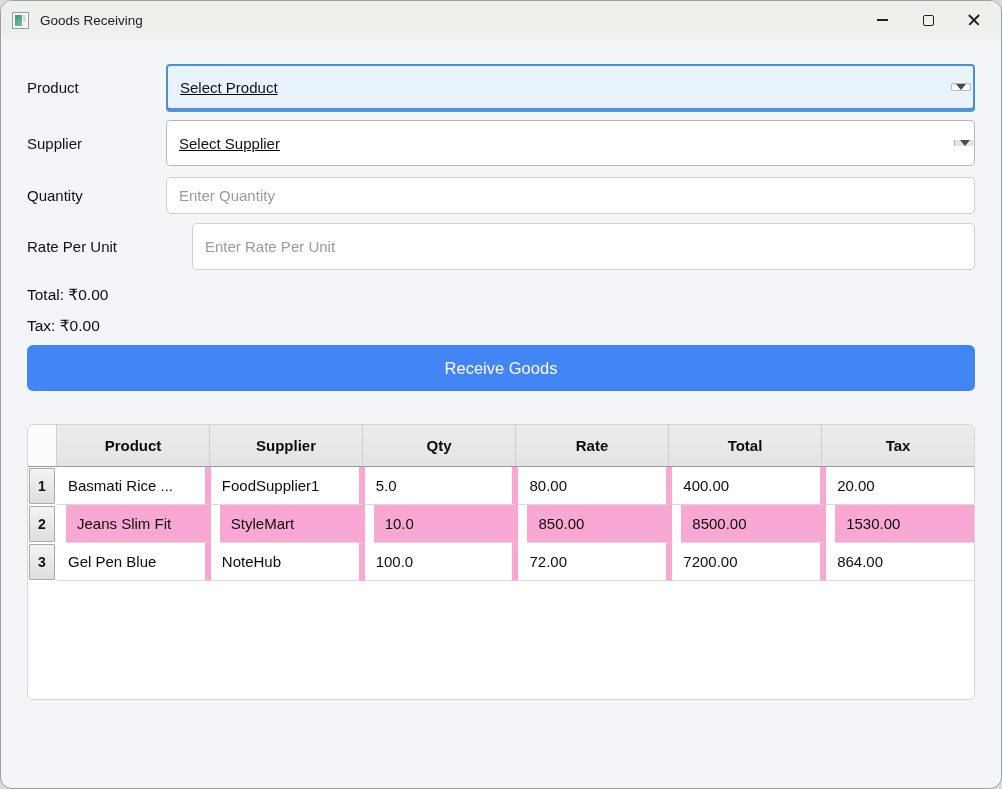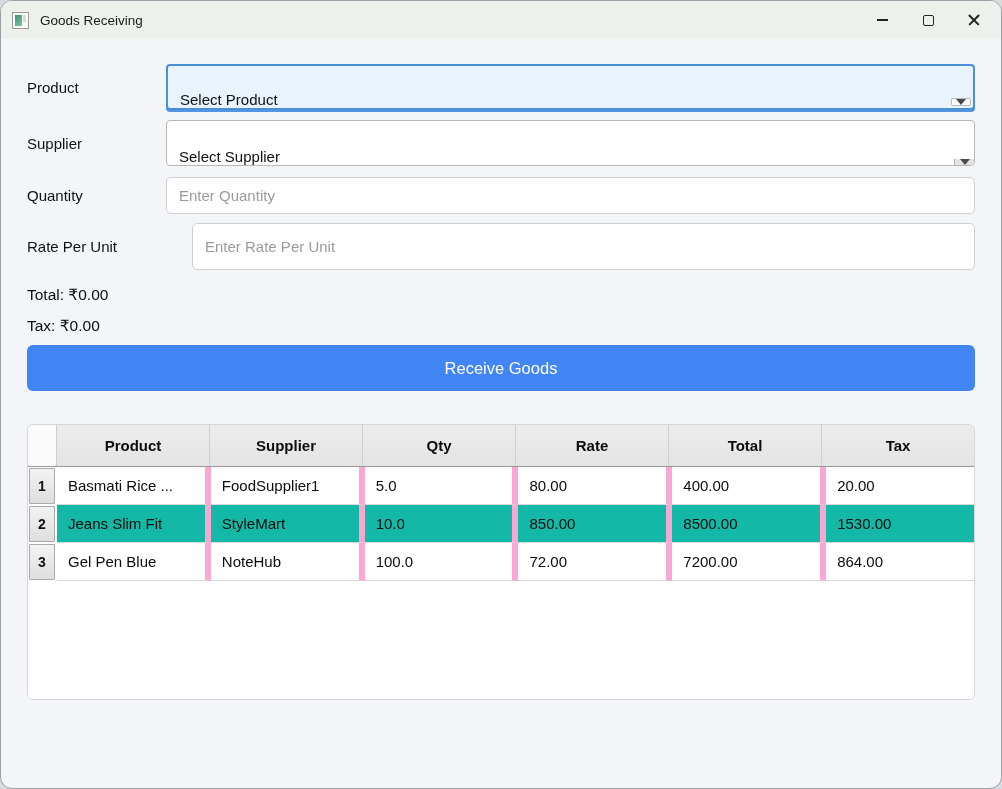--- a/index.html
+++ b/index.html
@@ -34,21 +34,21 @@
   .content { flex:1; padding:0 26px; display:flex; flex-direction:column; }
   .form-row { display:flex; align-items:center; }
   .form-row .lbl { width:139px; font-size:15px; color:#111; }
   .row-product  { margin-top:25px; height:46px; }
   .row-supplier { margin-top:10px; height:46px; }
   .row-quantity { margin-top:11px; height:37px; }
   .row-unit     { margin-top:9px;  height:47px; }
   .row-rate     { margin-top:9px;  height:47px;gap:26px; }
   
   .combo { flex:1; height:100%; background:#fff; border:1px solid #b8b8b8; border-radius:4px;
-           display:flex; align-items:flex-end; overflow:hidden; position:relative; }
+           display:flex; align-items:center; overflow:hidden; position:relative;text-decoration:underline; }
   .combo .combo-value { flex:1; display:flex; align-items:center; padding-left:12px; font-size:15px; color:#111; }
   .combo .combo-btn { width:20px; display:flex; align-items:center; justify-content:center;
            background:#e3e3e3; border-left:1px solid #b0b0b0; }
   .combo .arrow { width:0; height:0; border-left:5px solid transparent; border-right:5px solid transparent;
            border-top:6px solid #4a4a4a; }
   .combo.focused { background:#e9f3fd; border:2px solid #4a8fd9; box-shadow:0 2px 0 0 #5594de; }
   .combo.focused .combo-btn { background:#fdfdfd; border:1px solid #b9b9b9; margin:2px; border-radius:2px; width:20px; }
   
   .tbox { flex:1; height:100%; background:#fff; border:1px solid #cfcfcf; border-radius:5px;
           font-size:15px; color:#111; padding:0 12px; outline:none; }
@@ -70,21 +70,21 @@
   .h-cell:last-child { border-right:none; }
   .d-row { height:38px; }
   .rowhead-cell { width:29px; padding:1px 2px 1px 1px; background:#fff; }
   .rowhead-inner { width:100%; height:100%; background:linear-gradient(#f3f3f3,#dedede);
           border:1px solid #a9a9a9; border-radius:1px; display:flex; align-items:center; justify-content:center;
           font-size:14px; font-weight:bold; color:#111; }
   .d-cell { flex:1; border-right:6px solid #f9a8d4; border-bottom:1px solid #d9d9d9;
           display:flex; align-items:center; padding-left:11px; font-size:15px; color:#0c0c0c;
           white-space:nowrap; overflow:hidden; }
   .d-cell:last-child { border-right:none; }
-  .d-row.alt .d-cell { background:#14b8a6; }
+  .d-row.alt .d-cell { background:#f9a8d4;margin-left:9px; }
   .grid-filler { flex:1; background:#fff; }
 </style>
 </head>
 <body>
 
 <div class="window">
 
   <div class="titlebar">
     <div class="app-icon">
       <div class="teal"></div>

